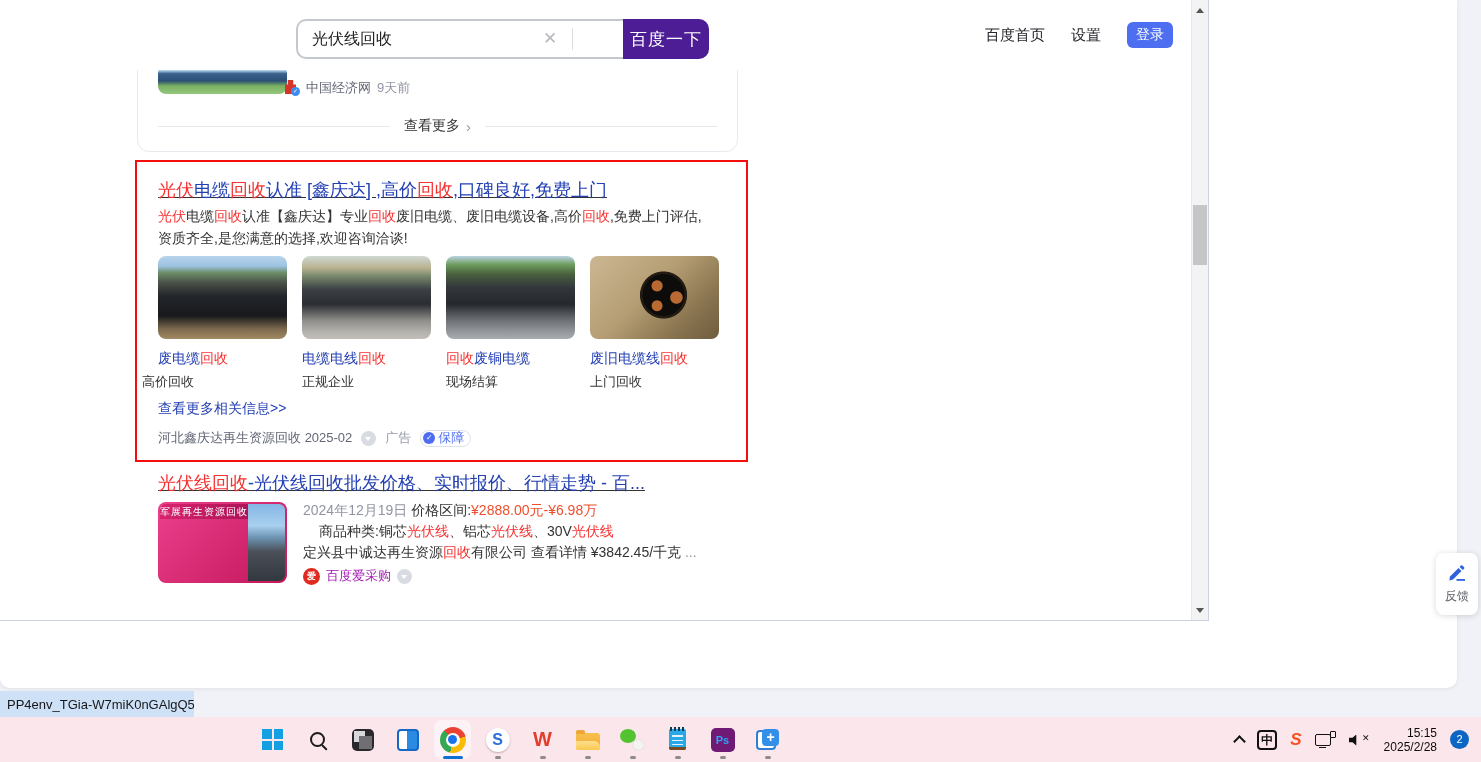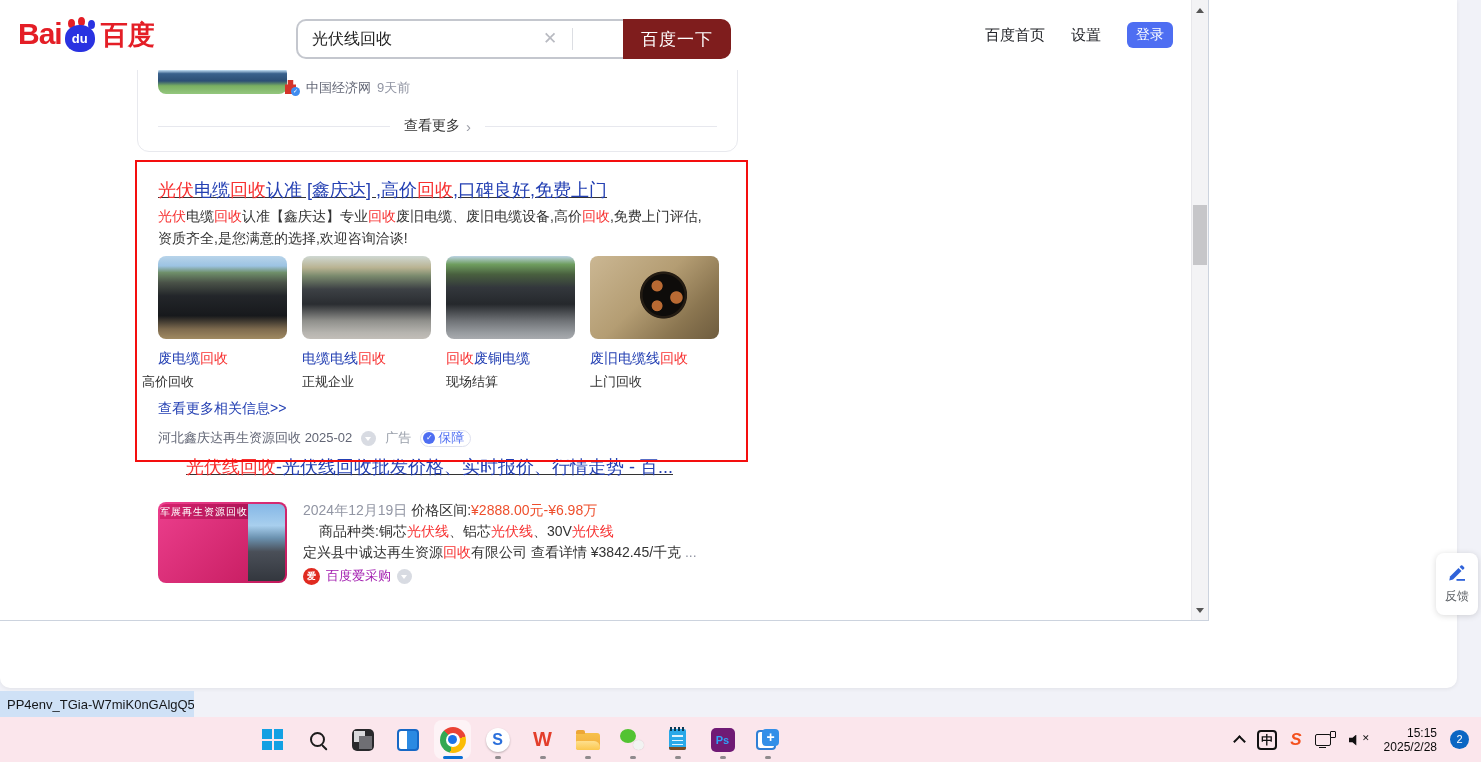--- a/index.html
+++ b/index.html
@@ -19,21 +19,21 @@
   .toe { position:absolute; border-radius:50%; }
   .toe1 { left:3px; top:0; width:7px; height:9px; background:#e41e26; }
   .toe2 { left:13px; top:-2px; width:7px; height:9px; background:#e41e26; }
   .toe3 { left:23px; top:1px; width:7px; height:9px; background:#2932e1; }
   .logo-cn { font-size:27px; line-height:36px; font-weight:bold; color:#e41e26; margin-left:2px; }
 
   .search-wrap { position:absolute; left:296px; top:19px; width:435px; height:40px; }
   .search-input { position:absolute; left:0; top:0; width:327px; height:40px; border:2px solid #c4c7ce; border-right:none; border-radius:10px 0 0 10px; padding:0 80px 0 14px; font-size:16px; color:#1f1f1f; outline:none; font-family:inherit; }
   .clear-x { position:absolute; left:244px; top:10px; width:20px; height:20px; font-size:17px; color:#b8bac1; line-height:20px; text-align:center; cursor:pointer; }
   .search-divider { position:absolute; left:276px; top:9px; width:1px; height:22px; background:#dcdee3; }
-  .search-btn { position:absolute; left:327px; top:0; width:108px; height:40px; background:#7f1d1d; border:none; border-radius:0 10px 10px 0; color:#fff; font-size:17px; letter-spacing:1px; cursor:pointer; font-family:Liberation Sans, sans-serif; }
+  .search-btn { position:absolute; left:327px; top:0; width:86px; height:40px; background:#4c1d95; border:none; border-radius:0 10px 10px 0; color:#fff; font-size:17px; letter-spacing:1px; cursor:pointer; font-family:Liberation Sans, sans-serif; }
   .hdr-right { position:absolute; left:985px; top:0; height:70px; display:flex; align-items:center; gap:26px; }
   .hdr-link { font-size:15px; color:#24262b; cursor:pointer; }
   .login-btn { width:46px; height:26px; background:#4e6ef2; border:none; border-radius:6px; color:#fff; font-size:14px; cursor:pointer; font-family:inherit; }
 
   
   .scrollbar { position:absolute; left:1191px; top:0; width:17px; height:620px; background:#f3f3f5; border-left:1px solid #e7e7eb; z-index:45; }
   .sb-btn { position:absolute; left:0; width:16px; height:16px; display:flex; align-items:center; justify-content:center; cursor:pointer; }
   .sb-up { top:2px; } .sb-down { bottom:2px; }
   .tri-up { width:0; height:0; border-left:4px solid transparent; border-right:4px solid transparent; border-bottom:5px solid #555; }
   .tri-down { width:0; height:0; border-left:4px solid transparent; border-right:4px solid transparent; border-top:5px solid #555; }
@@ -202,49 +202,39 @@
     <div class="ad-srcrow">
       <span class="ad-source"><span>河北鑫庆达再生资源回收</span> <span>2025-02</span></span>
       <span class="chev-circle"></span>
       <span class="ad-label">广告</span>
       <span class="bz">
         <span class="bz-check">✓</span>
         <span class="bz-label">保障</span>
       </span>
     </div>
 
-    <div class="t-title" style="left:158px; top:455px;margin-left:28px;"><span class="c-red">光伏线回收</span><span class="c-blue">-光伏线回收批发价格、实时报价、行情走势 - 百...</span></div>
+    <div class="t-title" style="left:158px; top:471px;"><span class="c-red">光伏线回收</span><span class="c-blue">-光伏线回收批发价格、实时报价、行情走势 - 百...</span></div>
     <div class="r2-img">
       <div class="r2-inner">
         <div class="r2-banner">军展再生资源回收</div>
         <div class="r2-photo"></div>
       </div>
     </div>
     <div class="r2-line" style="top:501px;"><span class="c-gray">2024年12月19日  </span><span class="c-dark">价格区间:</span><span class="c-orange">¥2888.00元-¥6.98万</span></div>
     <div class="r2-line" style="top:522px;margin-left:16px;"><span class="c-dark">商品种类:铜芯</span><span class="c-red">光伏线</span><span class="c-dark">、铝芯</span><span class="c-red">光伏线</span><span class="c-dark">、30V</span><span class="c-red">光伏线</span></div>
     <div class="r2-line" style="top:543px;"><span class="c-dark">定兴县中诚达再生资源</span><span class="c-red">回收</span><span class="c-dark">有限公司 查看详情 ¥3842.45/千克 </span><span class="c-gray">...</span></div>
     <div class="r2-badge-row">
       <span class="acg">爱</span>
       <span class="acg-label">百度爱采购</span>
       <span class="chev-circle"></span>
     </div>
 
     <div class="anno-box"></div>
 
     <div class="header">
-      <div class="logo">
-        <span class="logo-bai">Bai</span>
-        <span class="paw">
-          <span class="toe toe1"></span>
-            <span class="toe toe2"></span>
-            <span class="toe toe3"></span>
-          <span class="paw-pad">du</span>
-        </span>
-        <span class="logo-cn">百度</span>
-      </div>
       <div class="search-wrap">
         <input class="search-input" value="光伏线回收" style="">
         <span class="clear-x">✕</span>
         <span class="search-divider"></span>
         <button class="search-btn">百度一下</button>
       </div>
       <div class="hdr-right">
         <span class="hdr-link">百度首页</span>
         <span class="hdr-link">设置</span>
         <button class="login-btn">登录</button>

